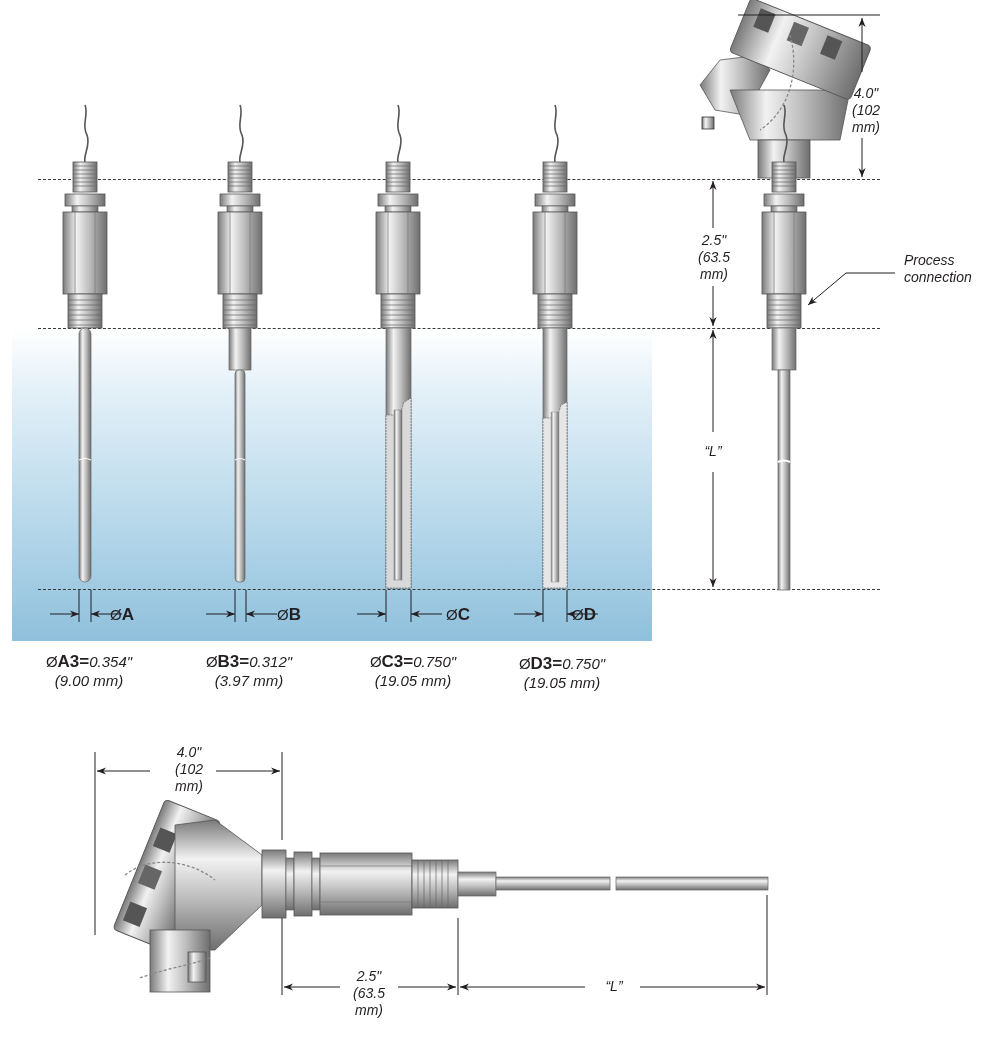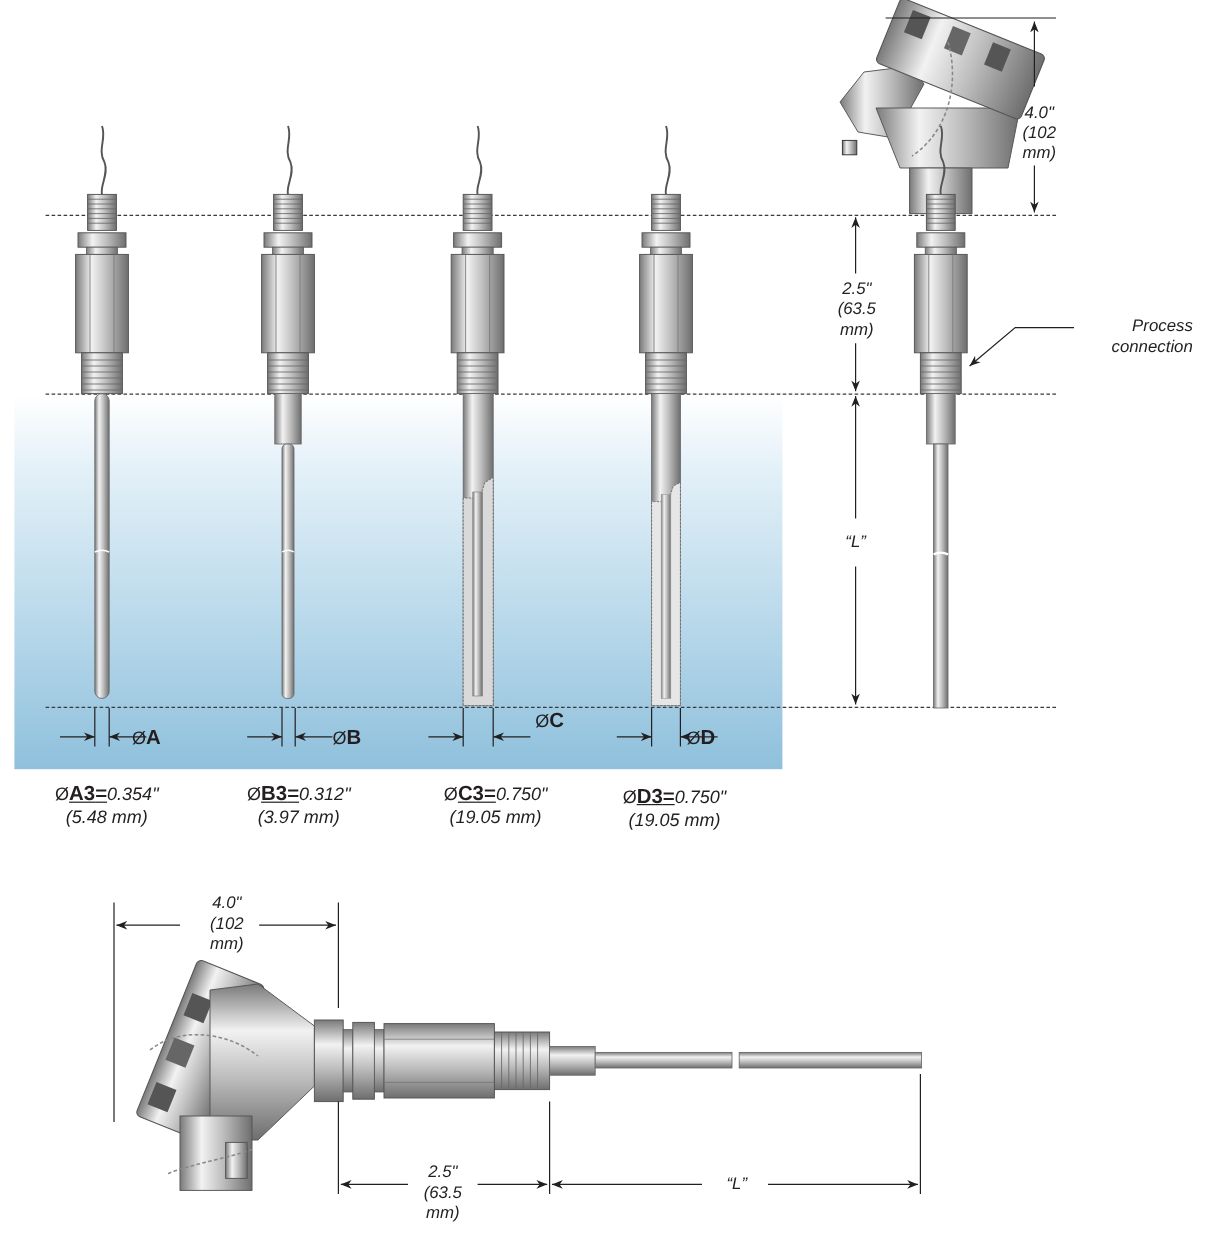--- a/index.html
+++ b/index.html
@@ -6,21 +6,21 @@
   body { width:1004px; height:1038px; position:relative; overflow:hidden;
          font-family:"Liberation Sans", sans-serif; color:#231f20; }
   .abs { position:absolute; }
   .water { left:12px; top:329px; width:640px; height:312px;
            background:linear-gradient(to bottom,#ffffff 0%,#e3f0f8 20%,#b9d9eb 60%,#8fc0dc 100%); }
   .dash { position:absolute; height:0; border-top:1.3px dashed #3a3a3a; }
   .lbl { position:absolute; font-style:italic; font-size:14px; line-height:17px; text-align:center; color:#231f20; }
   .dia { position:absolute; font-size:15px; color:#231f20; white-space:nowrap; }
   .dia b { font-family:"Liberation Sans", sans-serif; font-weight:bold; font-size:17px; }
   .spec { position:absolute; text-align:center; font-size:15px; line-height:19px; white-space:nowrap; }
-  .spec .key { font-weight:bold; font-size:17px;text-decoration:underline; }
+  .spec .key { font-weight:bold; font-size:17px; }
   .spec .val { font-style:italic; }
   svg { position:absolute; left:0; top:0; }
 </style>
 </head>
 <body>
 
 <div class="abs water"></div>
 
 <div class="dash" style="left:38px; top:179px; width:842px;"></div>
 <div class="dash" style="left:38px; top:328px; width:842px;"></div>
@@ -194,26 +194,26 @@
     <line x1="216" y1="771" x2="280" y2="771" marker-end="url(#arr)"></line>
     <line x1="284" y1="987" x2="340" y2="987" marker-start="url(#arr)"></line>
     <line x1="398" y1="987" x2="456" y2="987" marker-end="url(#arr)"></line>
     <line x1="460" y1="987" x2="585" y2="987" marker-start="url(#arr)"></line>
     <line x1="640" y1="987" x2="765" y2="987" marker-end="url(#arr)"></line>
   </g>
 </svg>
 
 <div class="dia" style="left:110px; top:605px;"><span>Ø</span><b>A</b></div>
 <div class="dia" style="left:277px; top:605px;"><span>Ø</span><b>B</b></div>
-<div class="dia" style="left:446px; top:591px;"><span>Ø</span><b>C</b></div>
+<div class="dia" style="left:446px; top:605px;"><span>Ø</span><b>C</b></div>
 <div class="dia" style="left:572px; top:605px;"><span>Ø</span><b>D</b></div>
 
 <div class="spec" style="left:34px; top:652px; width:110px;">
   <span>Ø</span><span class="key">A3</span><span class="key">=</span><span class="val">0.354"</span><br>
-  <span class="val">(5.48 mm)</span>
+  <span class="val">(9.00 mm)</span>
 </div>
 <div class="spec" style="left:194px; top:652px; width:110px;">
   <span>Ø</span><span class="key">B3</span><span class="key">=</span><span class="val">0.312"</span><br>
   <span class="val">(3.97 mm)</span>
 </div>
 <div class="spec" style="left:353px; top:652px; width:120px;">
   <span>Ø</span><span class="key">C3</span><span class="key">=</span><span class="val">0.750"</span><br>
   <span class="val">(19.05 mm)</span>
 </div>
 <div class="spec" style="left:502px; top:654px; width:120px;">
@@ -225,21 +225,21 @@
   <span>4.0"</span><br>
   <span>(102</span><br>
   <span>mm)</span>
 </div>
 <div class="lbl" style="left:690px; top:232px; width:48px;">
   <span>2.5"</span><br>
   <span>(63.5</span><br>
   <span>mm)</span>
 </div>
 <div class="lbl" style="left:693px; top:443px; width:40px;">“L”</div>
-<div class="lbl" style="left:904px; top:263px; width:90px; text-align:right;">
+<div class="lbl" style="left:904px; top:252px; width:90px; text-align:left;">
   <span>Process</span><br>
   <span>connection</span>
 </div>
 
 <div class="lbl" style="left:163px; top:744px; width:52px;">
   <span>4.0"</span><br>
   <span>(102</span><br>
   <span>mm)</span>
 </div>
 <div class="lbl" style="left:343px; top:968px; width:52px;">

